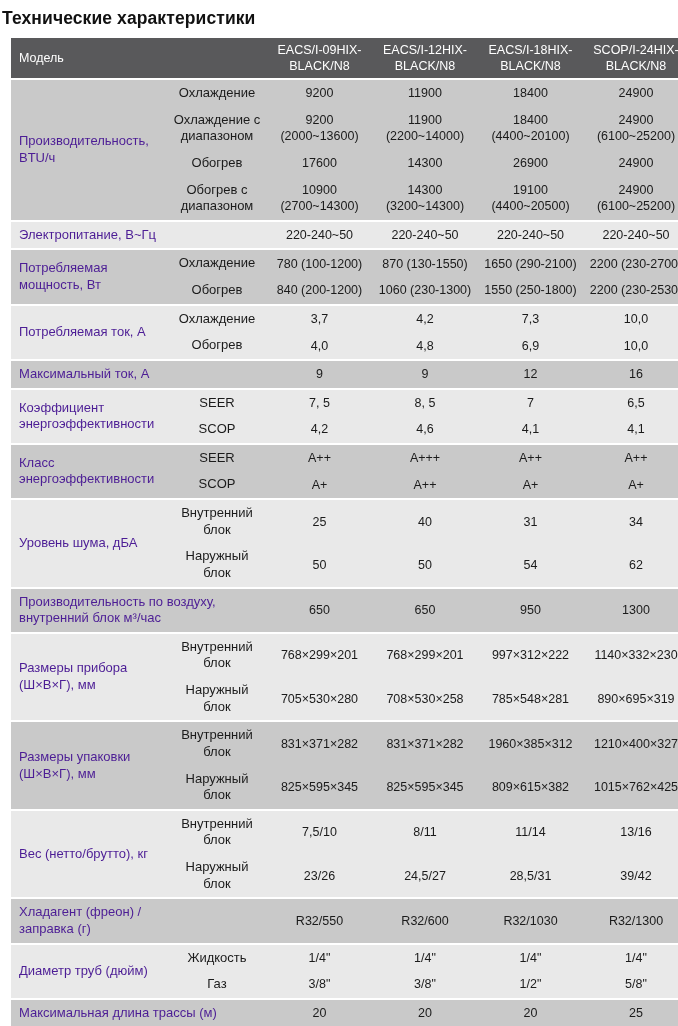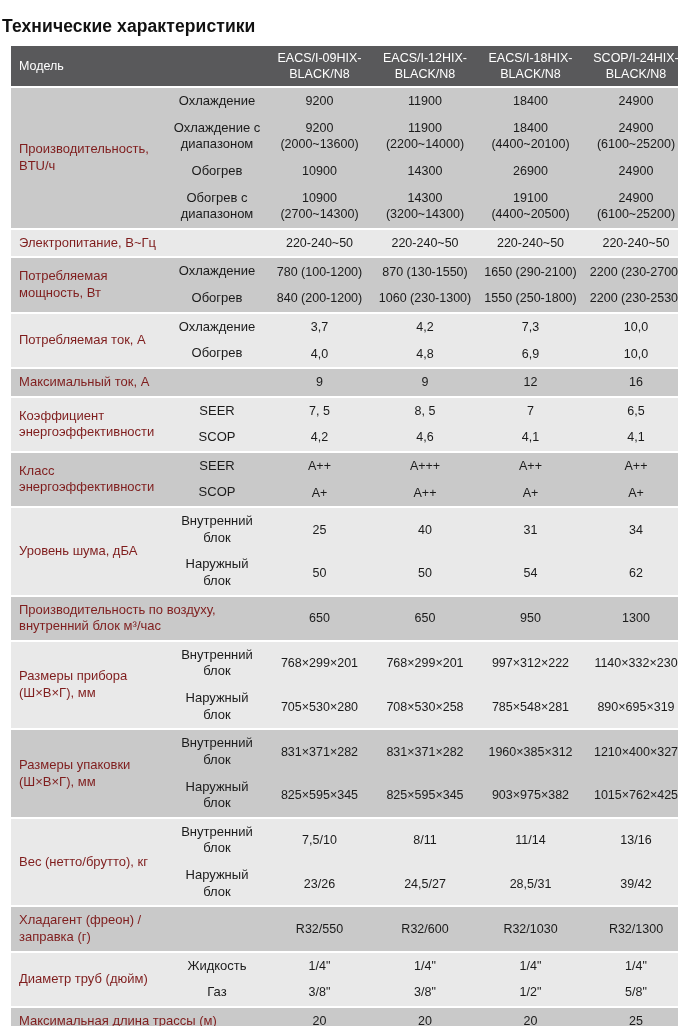--- a/index.html
+++ b/index.html
@@ -11,21 +11,21 @@
     color: #1b1b1b;
     -webkit-font-smoothing: antialiased;
   }
   .page {
     width: 678px;
   }
   h1.page-title {
     font-size: 17.5px;
     font-weight: 700;
     color: #111111;
-    margin: 16px 0 9px 2px;
+    margin: 8px 0 9px 2px;
     letter-spacing: 0.1px;
   }
   table.specs {
     border-collapse: collapse;
     table-layout: fixed;
     width: 678px;
     font-size: 13px;
     line-height: 1.28;
     margin-left: 11px;
   }
@@ -57,21 +57,21 @@
     padding: 5px 4px;
     vertical-align: middle;
   }
   tr.band-dark  td { background: var(--band-dark, #c9c9c9); }
   tr.band-light td { background: var(--band-light, #e9e9e9); }
   tr.gstart td { border-top: 2px solid #ffffff; }
 
   td.group-label {
     text-align: left;
     padding-left: 8px;
-    color: #7f1d1d;
+    color: #4c1d95;
   }
   td.sub-label {
     text-align: center;
     padding-left: 4px;
   }
   td.val {
     text-align: center;
     font-size: 12.5px;
   }
 </style>
@@ -110,21 +110,21 @@
         </tr>
         <tr class="band-dark">
           <td class="sub-label">Охлаждение с диапазоном</td>
           <td class="val">9200 (2000~13600)</td>
           <td class="val">11900 (2200~14000)</td>
           <td class="val">18400 (4400~20100)</td>
           <td class="val">24900 (6100~25200)</td>
         </tr>
         <tr class="band-dark">
           <td class="sub-label">Обогрев</td>
-          <td class="val">10900</td>
+          <td class="val">17600</td>
           <td class="val">14300</td>
           <td class="val">26900</td>
           <td class="val">24900</td>
         </tr>
         <tr class="band-dark">
           <td class="sub-label">Обогрев с диапазоном</td>
           <td class="val">10900 (2700~14300)</td>
           <td class="val">14300 (3200~14300)</td>
           <td class="val">19100 (4400~20500)</td>
           <td class="val">24900 (6100~25200)</td>
@@ -245,21 +245,21 @@
           <td class="sub-label">Внутренний блок</td>
           <td class="val">831×371×282</td>
           <td class="val">831×371×282</td>
           <td class="val">1960×385×312</td>
           <td class="val">1210×400×327</td>
         </tr>
         <tr class="band-dark">
           <td class="sub-label">Наружный блок</td>
           <td class="val">825×595×345</td>
           <td class="val">825×595×345</td>
-          <td class="val">903×975×382</td>
+          <td class="val">809×615×382</td>
           <td class="val">1015×762×425</td>
         </tr>
         <tr class="band-light gstart">
           <td class="group-label" rowspan="2">Вес (нетто/брутто), кг</td>
           <td class="sub-label">Внутренний блок</td>
           <td class="val">7,5/10</td>
           <td class="val">8/11</td>
           <td class="val">11/14</td>
           <td class="val">13/16</td>
         </tr>

